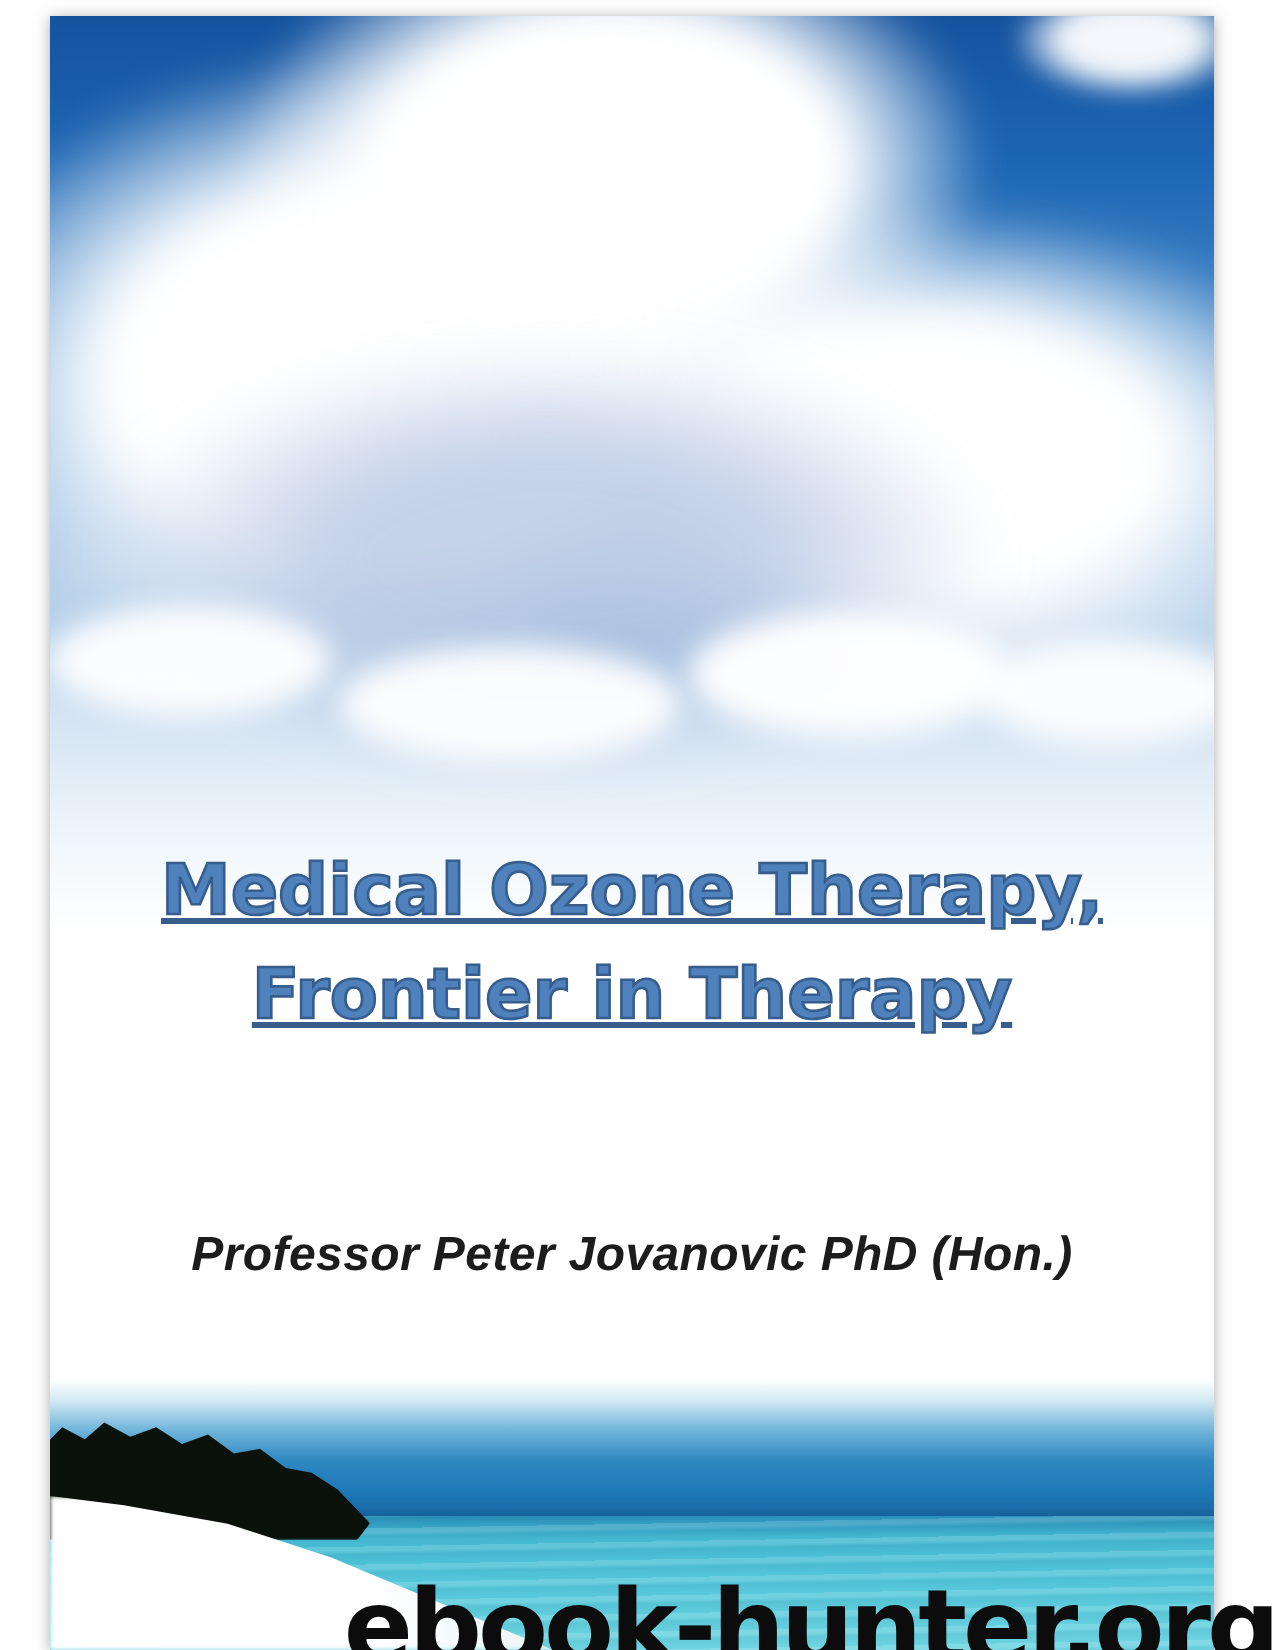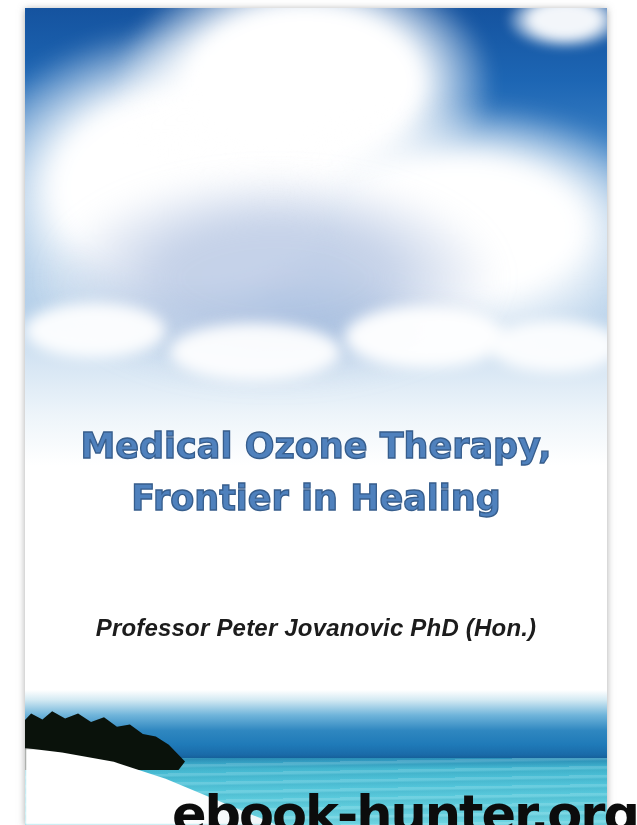--- a/index.html
+++ b/index.html
@@ -63,20 +63,21 @@
     background:linear-gradient(105deg, #ffffff 45%, #eaf3f6 72%, #d9eaf0 100%);
     clip-path:polygon(0 0, 10% 6%, 24% 18%, 38% 40%, 55% 74%, 68% 100%, 0 100%);
     filter:blur(1px);
   }
   
   .title-block {
     position:absolute; left:0; top:412px; width:100%;
     text-align:center; font-weight:bold;
     font-size:35px; line-height:52px; letter-spacing:0px;
     color:#4f81bd;
+    text-decoration:underline;
     -webkit-text-stroke:1.3px #365d8c;
   }
   .author {
     position:absolute; left:0; top:606px; width:100%;
     text-align:center; font-family:"Liberation Sans", sans-serif;
     font-style:italic; font-weight:bold;
     font-size:24px; color:#1c1c1c; letter-spacing:0.2px;
   }
   .watermark {
     position:absolute; right:-1px; top:760px;
@@ -103,21 +104,21 @@
 
     <div class="ocean-deep"></div>
     <div class="ocean-turquoise">
       <div class="ocean-streaks"></div>
     </div>
     <div class="trees"></div>
     <div class="sand"></div>
 
     <div class="title-block">
       <div>Medical Ozone Therapy,</div>
-      <div>Frontier in Healing</div>
+      <div>Frontier in Therapy</div>
     </div>
 
     <div class="author">Professor Peter Jovanovic PhD (Hon.)</div>
 
   </div>
 
   <div class="watermark">ebook-hunter.org</div>
 
 </div>
 

